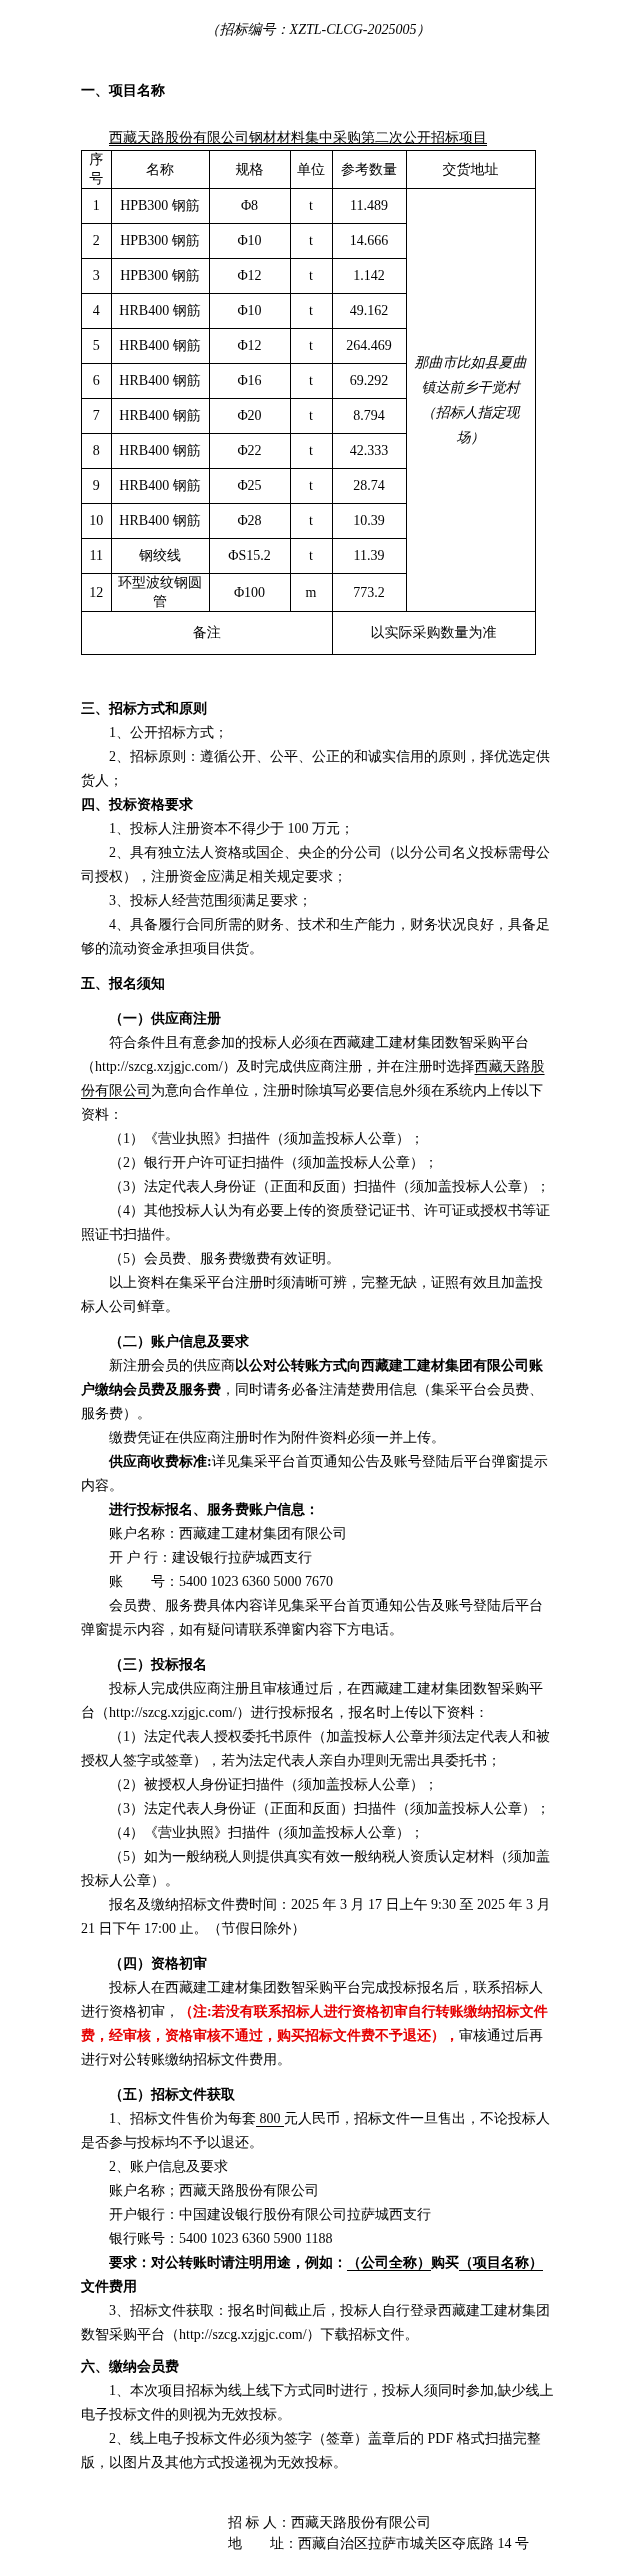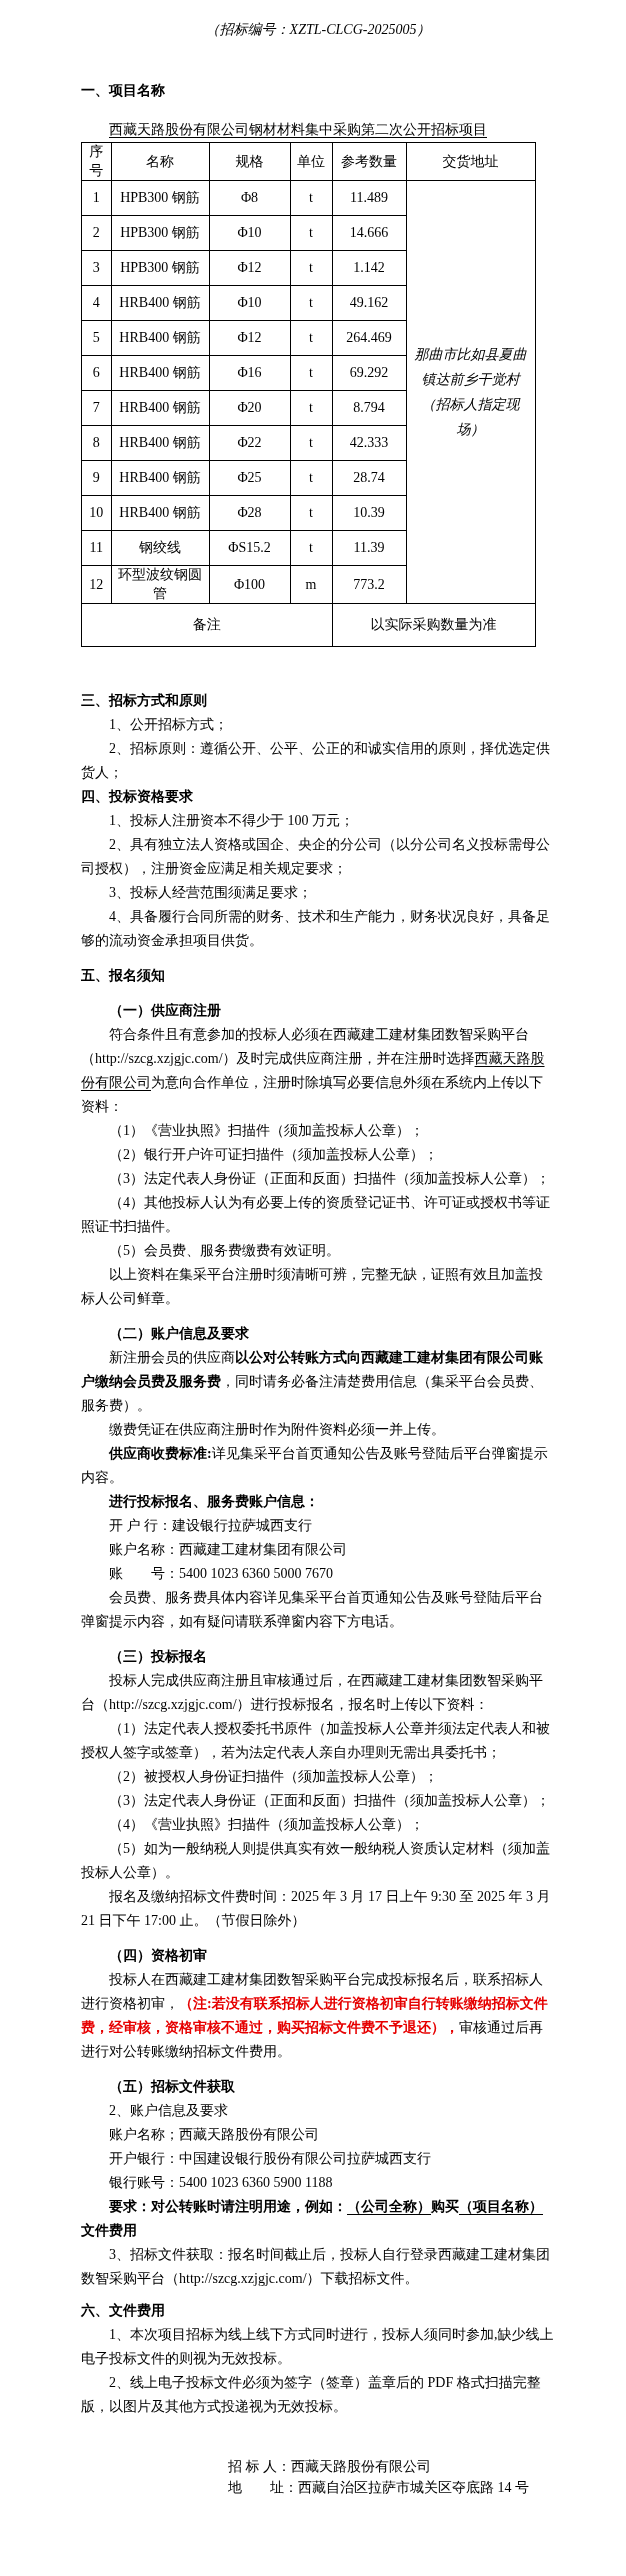--- a/index.html
+++ b/index.html
@@ -11,21 +11,21 @@
   }
   .doc { padding:11px 72px 42px 81px; }
   p { margin:0; line-height:24px; }
   .docnum { text-align:center; margin-top:7.4px;font-style:italic; }
   .sec { font-weight:700; line-height:24px; margin:0; }
   .sub { font-weight:700; text-indent:2em; line-height:24px; margin:0; }
   .ind { text-indent:2em; }
   .b { font-weight:700; }
   .red { color:var(--warning-red); font-weight:700; }
   .ul { text-decoration:underline; text-underline-offset:2.8px; }
-  .mt6 { margin-top:15px; } .mt8 { margin-top:7.4px; } .mt10 { margin-top:9.2px; }
+  .mt6 { margin-top:23px;text-decoration:underline; } .mt8 { margin-top:7.4px; } .mt10 { margin-top:9.2px; }
   .mt12 { margin-top:11px; } .mt40 { margin-top:37px; } .mt46 { margin-top:42px; }
   table.goods {
     border-collapse:collapse; table-layout:fixed; width:453px;
     margin-top:0; border:1.8px solid #000;
   }
   .goods th, .goods td {
     border:0.9px solid #000; text-align:center; vertical-align:middle;
     font-weight:400; padding:0 1.8px; font-size:14px; line-height:18.4px;
     overflow:hidden;
   }
@@ -176,46 +176,47 @@
   <p class="ind">（3）法定代表人身份证（正面和反面）扫描件（须加盖投标人公章）；</p>
   <p class="ind">（4）其他投标人认为有必要上传的资质登记证书、许可证或授权书等证照证书扫描件。</p>
   <p class="ind">（5）会员费、服务费缴费有效证明。</p>
   <p class="ind">以上资料在集采平台注册时须清晰可辨，完整无缺，证照有效且加盖投标人公司鲜章。</p>
 
   <p class="sub mt12">（二）账户信息及要求</p>
   <p class="ind"><span>新注册会员的供应商</span><span class="b">以公对公转账方式向西藏建工建材集团有限公司账户缴纳会员费及服务费</span><span>，同时请务必备注清楚费用信息（集采平台会员费、服务费）。</span></p>
   <p class="ind">缴费凭证在供应商注册时作为附件资料必须一并上传。</p>
   <p class="ind"><span class="b">供应商收费标准:</span><span>详见集采平台首页通知公告及账号登陆后平台弹窗提示内容。</span></p>
   <p class="ind b">进行投标报名、服务费账户信息：</p>
+  <p class="ind">账户名称：西藏建工建材集团有限公司</p>
   <p class="ind">开 户 行：建设银行拉萨城西支行</p>
-  <p class="ind">账户名称：西藏建工建材集团有限公司</p>
   <p class="ind">账　　号：5400 1023 6360 5000 7670</p>
   <p class="ind">会员费、服务费具体内容详见集采平台首页通知公告及账号登陆后平台弹窗提示内容，如有疑问请联系弹窗内容下方电话。</p>
 
   <p class="sub mt12">（三）投标报名</p>
   <p class="ind">投标人完成供应商注册且审核通过后，在西藏建工建材集团数智采购平台（http://szcg.xzjgjc.com/）进行投标报名，报名时上传以下资料：</p>
   <p class="ind">（1）法定代表人授权委托书原件（加盖投标人公章并须法定代表人和被授权人签字或签章），若为法定代表人亲自办理则无需出具委托书；</p>
   <p class="ind">（2）被授权人身份证扫描件（须加盖投标人公章）；</p>
   <p class="ind">（3）法定代表人身份证（正面和反面）扫描件（须加盖投标人公章）；</p>
   <p class="ind">（4）《营业执照》扫描件（须加盖投标人公章）；</p>
   <p class="ind">（5）如为一般纳税人则提供真实有效一般纳税人资质认定材料（须加盖投标人公章）。</p>
   <p class="ind">报名及缴纳招标文件费时间：2025 年 3 月 17 日上午 9:30 至 2025 年 3 月 21 日下午 17:00 止。（节假日除外）</p>
 
   <p class="sub mt12">（四）资格初审</p>
   <p class="ind"><span>投标人在西藏建工建材集团数智采购平台完成投标报名后，联系招标人进行资格初审，</span><span class="red">（注:若没有联系招标人进行资格初审自行转账缴纳招标文件费，经审核，资格审核不通过，购买招标文件费不予退还），</span><span>审核通过后再进行对公转账缴纳招标文件费用。</span></p>
 
   <p class="sub mt12">（五）招标文件获取</p>
+  <p class="ind"><span>1、招标文件售价为每套</span><span class="ul"> 800 </span><span>元人民币，招标文件一旦售出，不论投标人是否参与投标均不予以退还。</span></p>
   <p class="ind">2、账户信息及要求</p>
   <p class="ind">账户名称；西藏天路股份有限公司</p>
   <p class="ind">开户银行：中国建设银行股份有限公司拉萨城西支行</p>
   <p class="ind">银行账号：5400 1023 6360 5900 1188</p>
   <p class="ind b"><span>要求：对公转账时请注明用途，例如：</span><span class="ul">（公司全称）</span><span>购买</span><span class="ul">（项目名称）</span><span>文件费用</span></p>
   <p class="ind">3、招标文件获取：报名时间截止后，投标人自行登录西藏建工建材集团数智采购平台（http://szcg.xzjgjc.com/）下载招标文件。</p>
 
-  <p class="sec mt8">六、文件费用</p>
+  <p class="sec mt8">六、缴纳会员费</p>
   <p class="ind">1、本次项目招标为线上线下方式同时进行，投标人须同时参加,缺少线上电子投标文件的则视为无效投标。</p>
   <p class="ind">2、线上电子投标文件必须为签字（签章）盖章后的 PDF 格式扫描完整版，以图片及其他方式投递视为无效投标。</p>
 
   <div class="footer">
     <p>招 标 人：西藏天路股份有限公司</p>
     <p>地　　址：西藏自治区拉萨市城关区夺底路 14 号</p>
 
   </div>
 
 </div>

